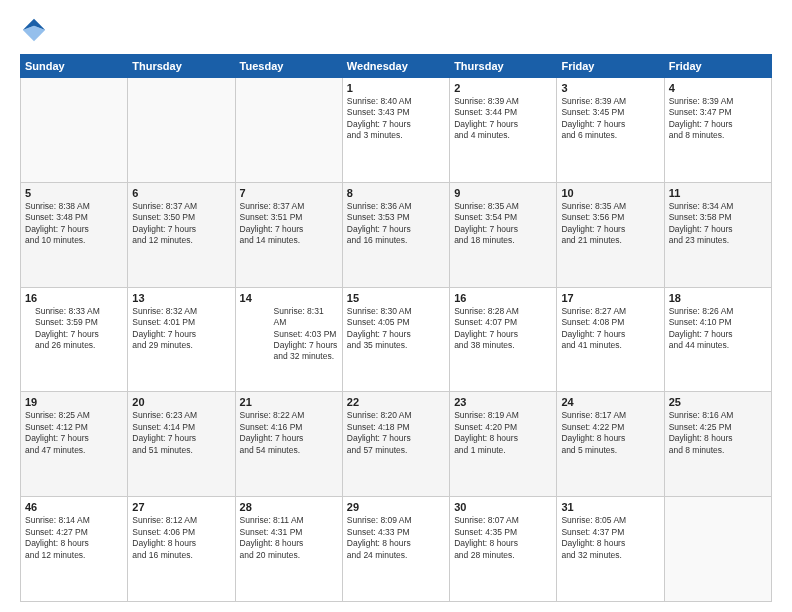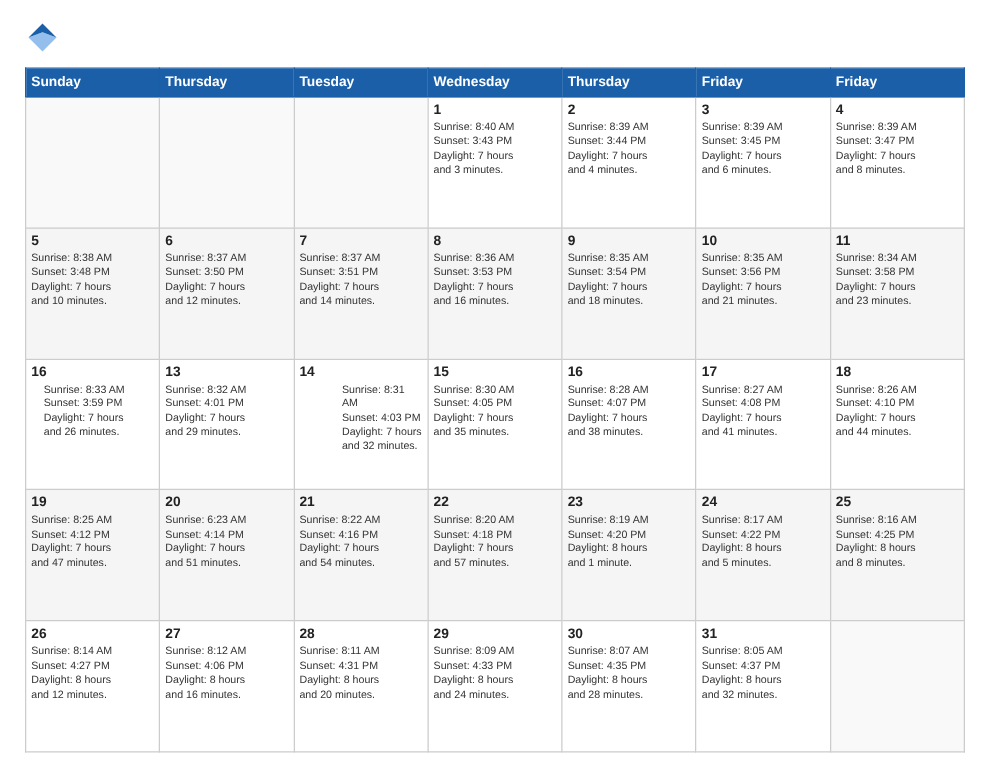--- a/index.html
+++ b/index.html
@@ -323,21 +323,21 @@
           <td>
             <span class="day-number">25</span>
             <div class="day-info" style="white-space: pre-line;">Sunrise: 8:16 AM
 Sunset: 4:25 PM
 Daylight: 8 hours
 and 8 minutes.</div>
           </td>
         </tr>
         <tr>
           <td>
-            <span class="day-number">26</span>
+            <span class="day-number">46</span>
             <div class="day-info" style="white-space: pre-line;">Sunrise: 8:14 AM
 Sunset: 4:27 PM
 Daylight: 8 hours
 and 12 minutes.</div>
           </td>
           <td>
             <span class="day-number">27</span>
             <div class="day-info" style="white-space: pre-line;">Sunrise: 8:12 AM
 Sunset: 4:06 PM
 Daylight: 8 hours

